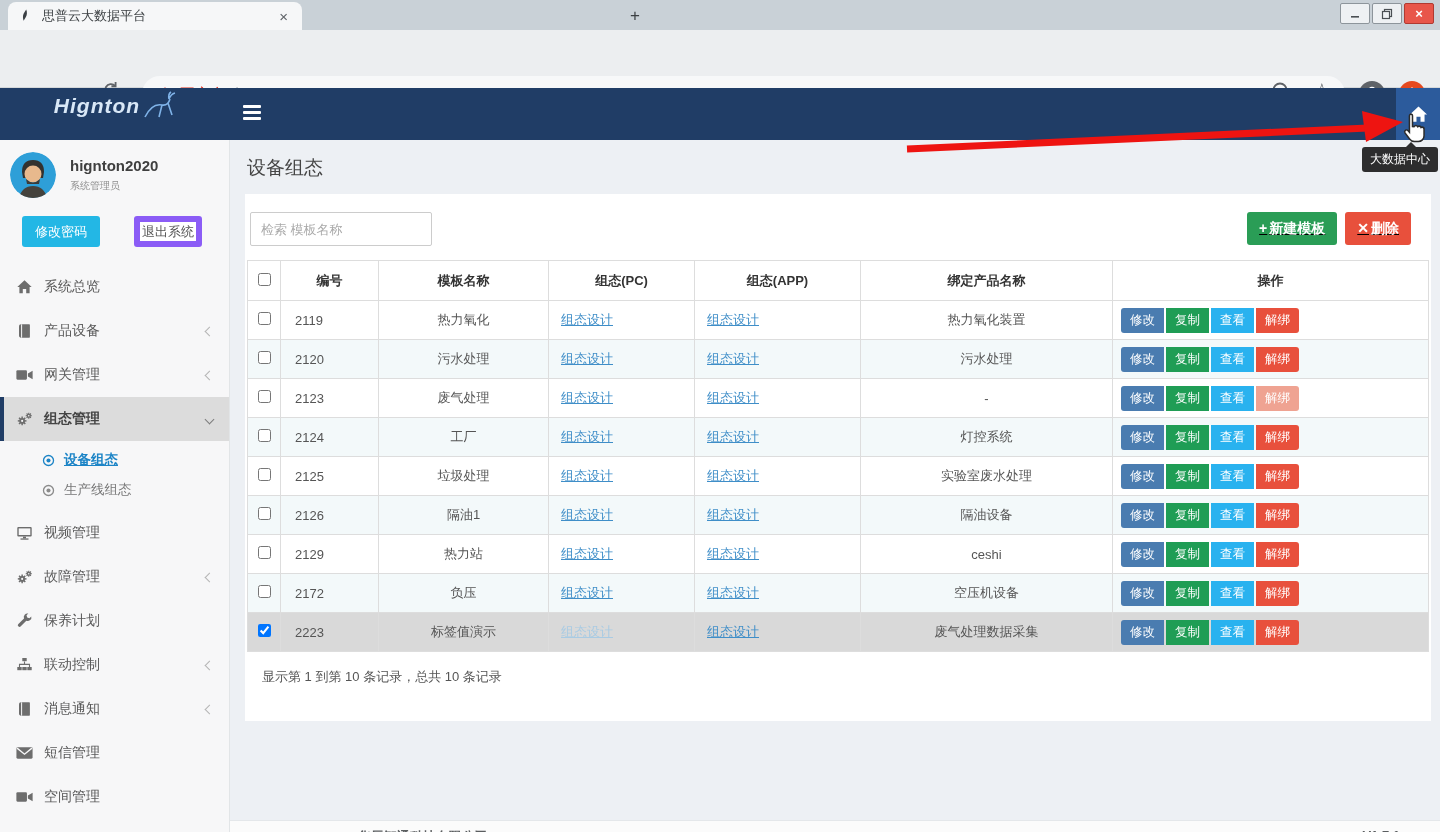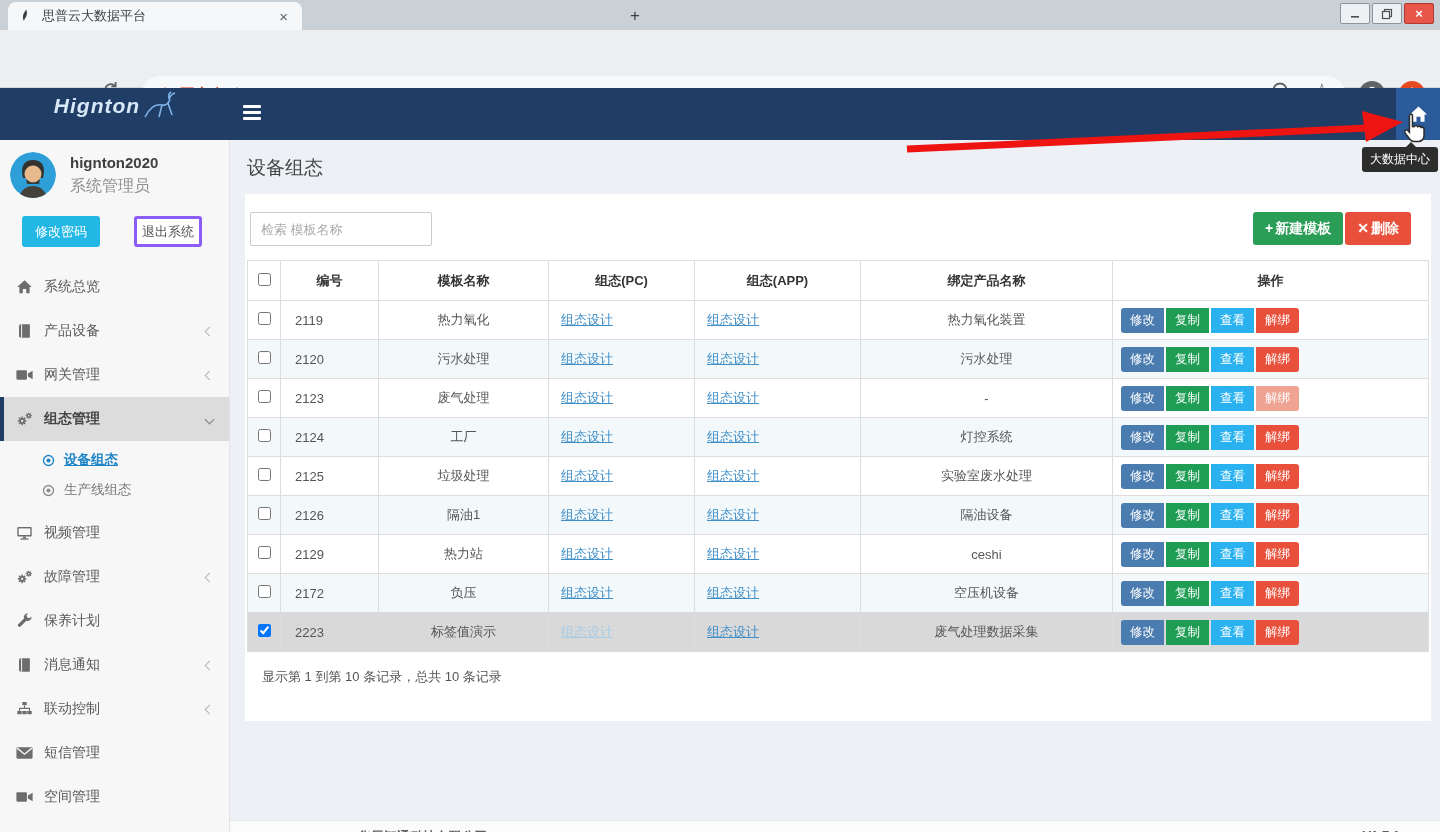--- a/index.html
+++ b/index.html
@@ -39,24 +39,24 @@
   .home-btn { position:absolute; right:0; top:0; width:44px; height:52px; background:#2c5b9c; display:flex; align-items:center; justify-content:center; cursor:pointer; }
   .home-btn svg { width:19px; height:19px; fill:#fff; }
 
   
   .sidebar { position:absolute; left:0; top:140px; width:230px; height:692px; background:#f7f7f8; border-right:1px solid #e2e5e7; }
   .profile { padding:12px 14px 0 10px; }
   .prow { display:flex; align-items:center; }
   .avatar { width:46px; height:46px; border-radius:50%; flex:0 0 46px; }
   .pinfo { margin-left:14px; }
   .pname { font-size:15px; font-weight:bold; color:#3f3f3f; }
-  .prole { font-size:16px; color:#8f8f8f; margin-top:5px; }
+  .prole { font-size:10px; color:#8f8f8f; margin-top:5px; }
   .pbtns { margin:18px 0 10px 12px; display:flex; }
   .btn-pass { background:var(--info,#23b7e5); color:#fff; border:none; font-size:13px; width:78px; height:31px; border-radius:3px; cursor:pointer; }
-  .btn-exit { background:#fff; color:#555; border:3px solid #8b5cf6; font-size:13px; width:68px; height:31px; border-radius:3px; margin-left:34px; cursor:pointer; }
+  .btn-exit { background:#fff; color:#555; border:6px solid #8b5cf6; font-size:13px; width:68px; height:31px; border-radius:3px; margin-left:34px; cursor:pointer; }
   .menu { margin-top:18px; list-style:none; }
   .menu-item { height:44px; display:flex; align-items:center; padding:0 16px; font-size:14px; color:#5a5a5a; cursor:pointer; position:relative; }
   .menu-item .mi-icon { width:17px; height:16px; margin-right:11px; color:#6d6d6d; flex:0 0 17px; }
   .menu-item .mi-icon svg { width:100%; height:100%; fill:currentColor; }
   .menu-item.active { background:#dcdcdc; border-left:4px solid var(--navbar,#203d66); padding-left:12px; color:#454545; font-weight:bold; }
   .chev { width:7px; height:7px; margin-left:auto; }
   .chev.left { border-top:1.6px solid #b5b5b5; border-left:1.6px solid #b5b5b5; transform:rotate(-45deg); }
   .chev.down { border-right:1.6px solid #7d7d7d; border-bottom:1.6px solid #7d7d7d; transform:rotate(45deg); }
   .submenu { list-style:none; padding:4px 0 6px; }
   .sub-item { height:30px; display:flex; align-items:center; padding-left:42px; font-size:13.5px; color:#777; cursor:pointer; }
@@ -67,21 +67,21 @@
   .sub-item.active .mi-icon { color:var(--accent,#1c84c6); }
 
   
   .content { position:absolute; left:230px; top:140px; width:1210px; height:692px; background:#edf0f4; }
   .page-title { font-size:19px; color:#454545; font-weight:normal; padding:15px 0 13px 17px; }
   .panel { background:#fff; margin:0 9px 0 15px; padding-bottom:15px; }
   .panel-top { display:flex; align-items:flex-start; padding:18px 20px 14px 5px; }
   .search-input { width:182px; height:34px; border:1px solid #ccc; border-radius:2px; padding:0 10px; font-size:13px; color:#444;
     font-family:"Liberation Sans","DejaVu Sans",sans-serif; }
   .search-input::placeholder { color:#a9a9a9; }
-  .top-btns { margin-left:auto; display:flex; gap:2px; }
+  .top-btns { margin-left:auto; display:flex; gap:8px;text-decoration:underline; }
   .btn-create { background:var(--green,#2a9d56); color:#fff; border:none; height:33px; padding:0 12px; font-size:14px; font-weight:bold; border-radius:3px; cursor:pointer; }
   .btn-delete { background:var(--red,#e8503c); color:#fff; border:none; height:33px; padding:0 12px; font-size:14px; font-weight:bold; border-radius:3px; cursor:pointer; }
   .btn-ic { font-weight:bold; margin-right:2px; }
 
   table.grid { border-collapse:collapse; width:calc(100% - 4px); margin:0 2px; table-layout:fixed; }
   .grid th, .grid td { border:1px solid #ddd; font-size:13px; }
   .grid th { height:40px; color:#333; font-weight:bold; text-align:center; background:#fff; }
   .grid td { height:39px; color:#555; }
   .grid tr:nth-child(even) td { background:#f3f9fa; }
   .grid tr.selected td { background:#d9d9d9; }
@@ -321,37 +321,37 @@
         <span class="chev left"></span>
       </li>
       <li class="menu-item">
         <span class="mi-icon"><svg viewBox="0 0 16 16">
             <path d="M14.8 3.4a3.7 3.7 0 0 1-5 4.3l-5.5 5.6a1.7 1.7 0 1 1-2.4-2.4l5.6-5.5A3.7 3.7 0 0 1 11.8.5L10 2.3l.7 2.2 2.2.7z"></path>
           </svg></span>
         <span>保养计划</span>
       </li>
       <li class="menu-item">
         <span class="mi-icon"><svg viewBox="0 0 16 16">
-            <path d="M4.4 1.3h8c.6 0 1 .4 1 1v11.4c0 .6-.4 1-1 1h-8c-1 0-1.9-.8-1.9-1.9V3.2c0-1 .9-1.9 1.9-1.9z"></path>
-            <rect x="4.6" y="1.3" width="1" height="13.4" fill="#f7f7f8"></rect>
-          </svg></span>
-        <span>消息通知</span>
-        <span class="chev left"></span>
-      </li>
-      <li class="menu-item">
-        <span class="mi-icon"><svg viewBox="0 0 16 16">
             <g stroke="currentColor" stroke-width="1.1" fill="none">
               <path d="M8 4.4v3M3 10V7.4h10V10"></path>
             </g>
             <rect x="5.8" y="1" width="4.4" height="3.2"></rect>
             <rect x="0.8" y="10" width="4.4" height="3.2"></rect>
             <rect x="5.8" y="10" width="4.4" height="3.2"></rect>
             <rect x="10.8" y="10" width="4.4" height="3.2"></rect>
           </svg></span>
         <span>联动控制</span>
+        <span class="chev left"></span>
+      </li>
+      <li class="menu-item">
+        <span class="mi-icon"><svg viewBox="0 0 16 16">
+            <path d="M4.4 1.3h8c.6 0 1 .4 1 1v11.4c0 .6-.4 1-1 1h-8c-1 0-1.9-.8-1.9-1.9V3.2c0-1 .9-1.9 1.9-1.9z"></path>
+            <rect x="4.6" y="1.3" width="1" height="13.4" fill="#f7f7f8"></rect>
+          </svg></span>
+        <span>消息通知</span>
         <span class="chev left"></span>
       </li>
       <li class="menu-item">
         <span class="mi-icon"><svg viewBox="0 0 16 12">
             <rect x="0.4" y="0.7" width="15.2" height="10.6" rx="1.2"></rect>
             <path d="M1 1.4 8 7.1 15 1.4" fill="none" stroke="#f7f7f8" stroke-width="1.3"></path>
           </svg></span>
         <span>短信管理</span>
       </li>
       <li class="menu-item">

